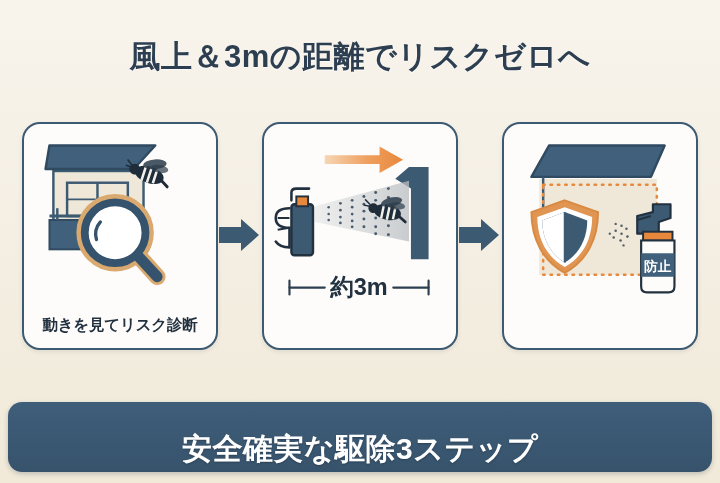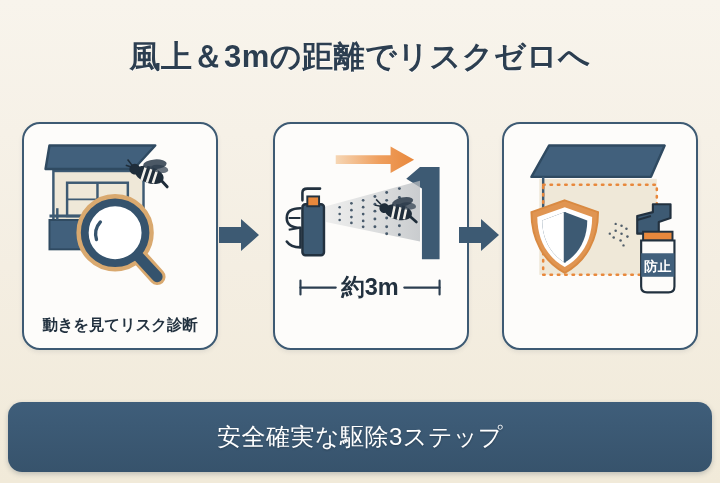--- a/index.html
+++ b/index.html
@@ -49,21 +49,21 @@
     top: 0;
     width: 196px;
     height: 228px;
     background: #fdfcfa;
     border: 2px solid #3d5a73;
     border-radius: 18px;
     box-sizing: border-box;
     box-shadow: 0 2px 4px rgba(60,70,85,0.10);
   }
   .card-1 { left: 22px; padding-left: 44px; }
-  .card-2 { left: 262px; margin-left: 11px; }
+  .card-2 { left: 262px; }
   .card-3 { left: 502px; }
 
   .card-art {
     position: absolute;
     top: 6px;
     left: 0;
     width: 100%;
     height: 176px;
   }
   .card-art svg { display: block; width: 100%; height: 100%; }
@@ -99,28 +99,28 @@
     top: 402px;
     width: 704px;
     height: 70px;
     background: linear-gradient(180deg, #3f5e7a 0%, #37536c 100%);
     border-radius: 14px;
     box-shadow: 0 2px 5px rgba(40,55,70,0.25);
   }
   .banner-text {
     position: absolute;
     left: 0;
-    top: 0;
+    top: 12px;
     width: 100%;
     height: 100%;
     display: flex;
     align-items: center;
     justify-content: center;
-    font-size: 24px;
-    font-weight: 400;
+    font-size: 30px;
+    font-weight: 700;
     color: #ffffff;
     letter-spacing: 0.5px;
     text-shadow: 0 1px 2px rgba(0,0,0,0.25);
     white-space: nowrap;
   }
 </style>
 </head>
 <body>
 
 <div class="poster">

